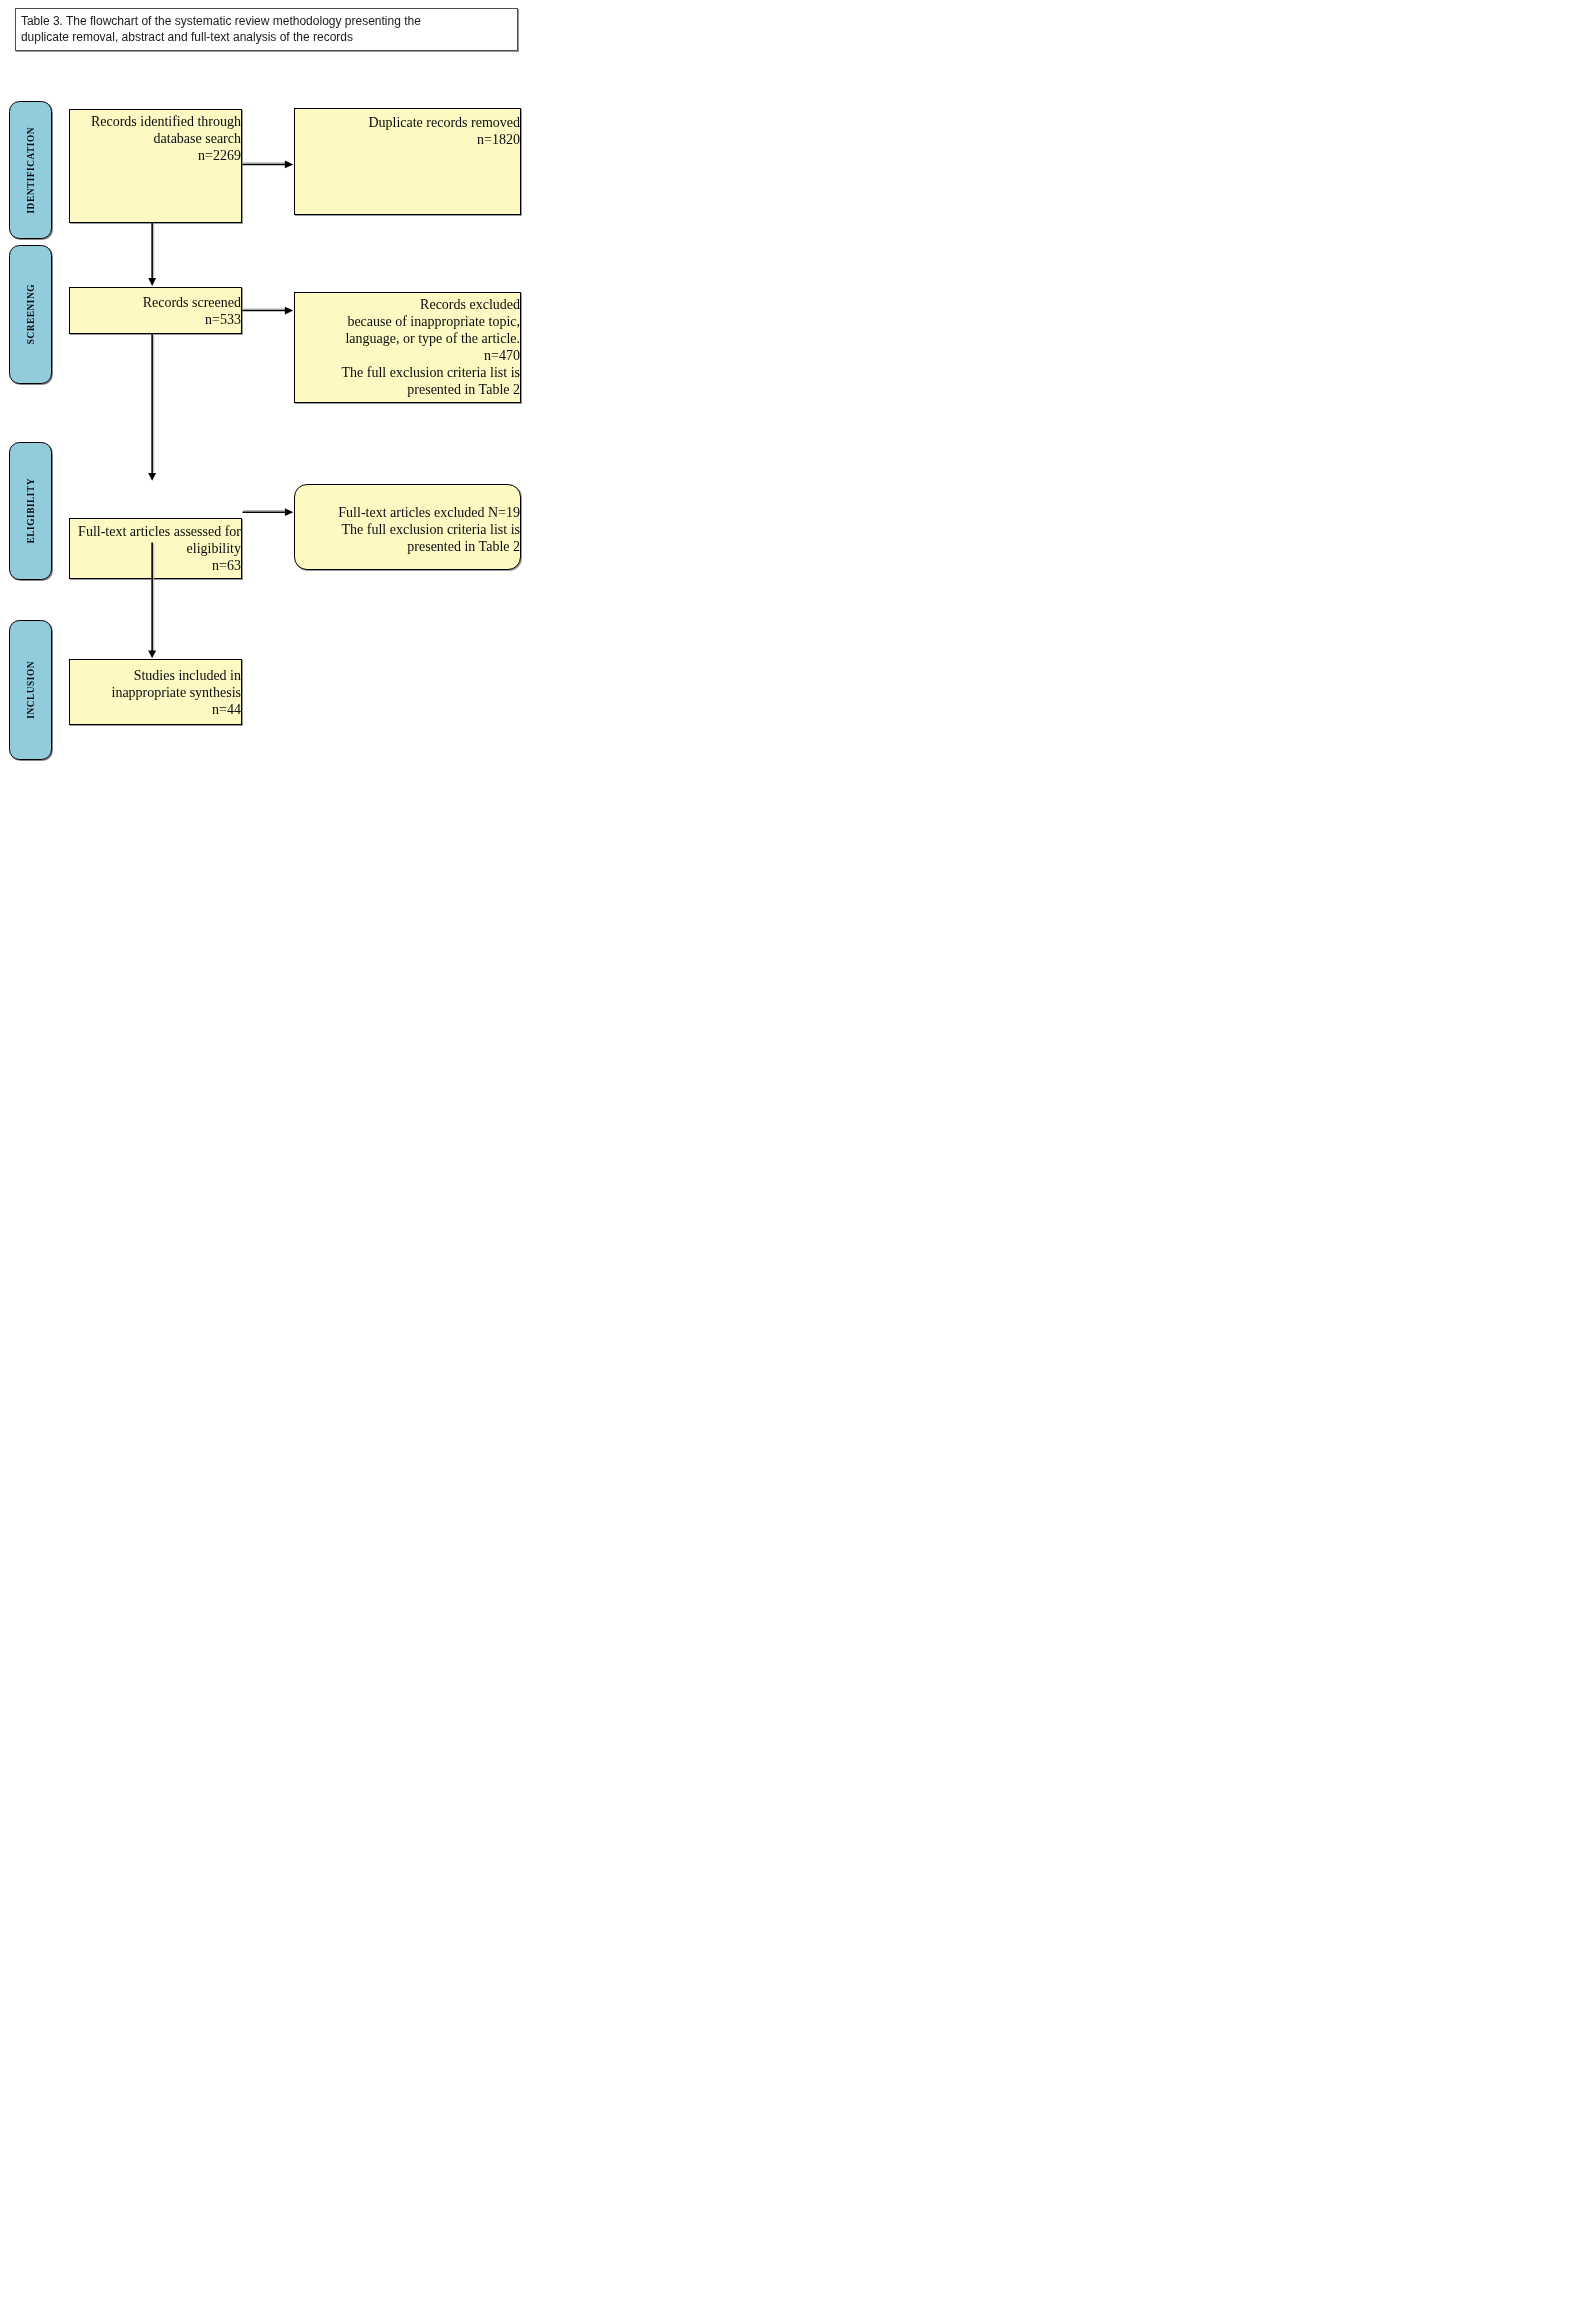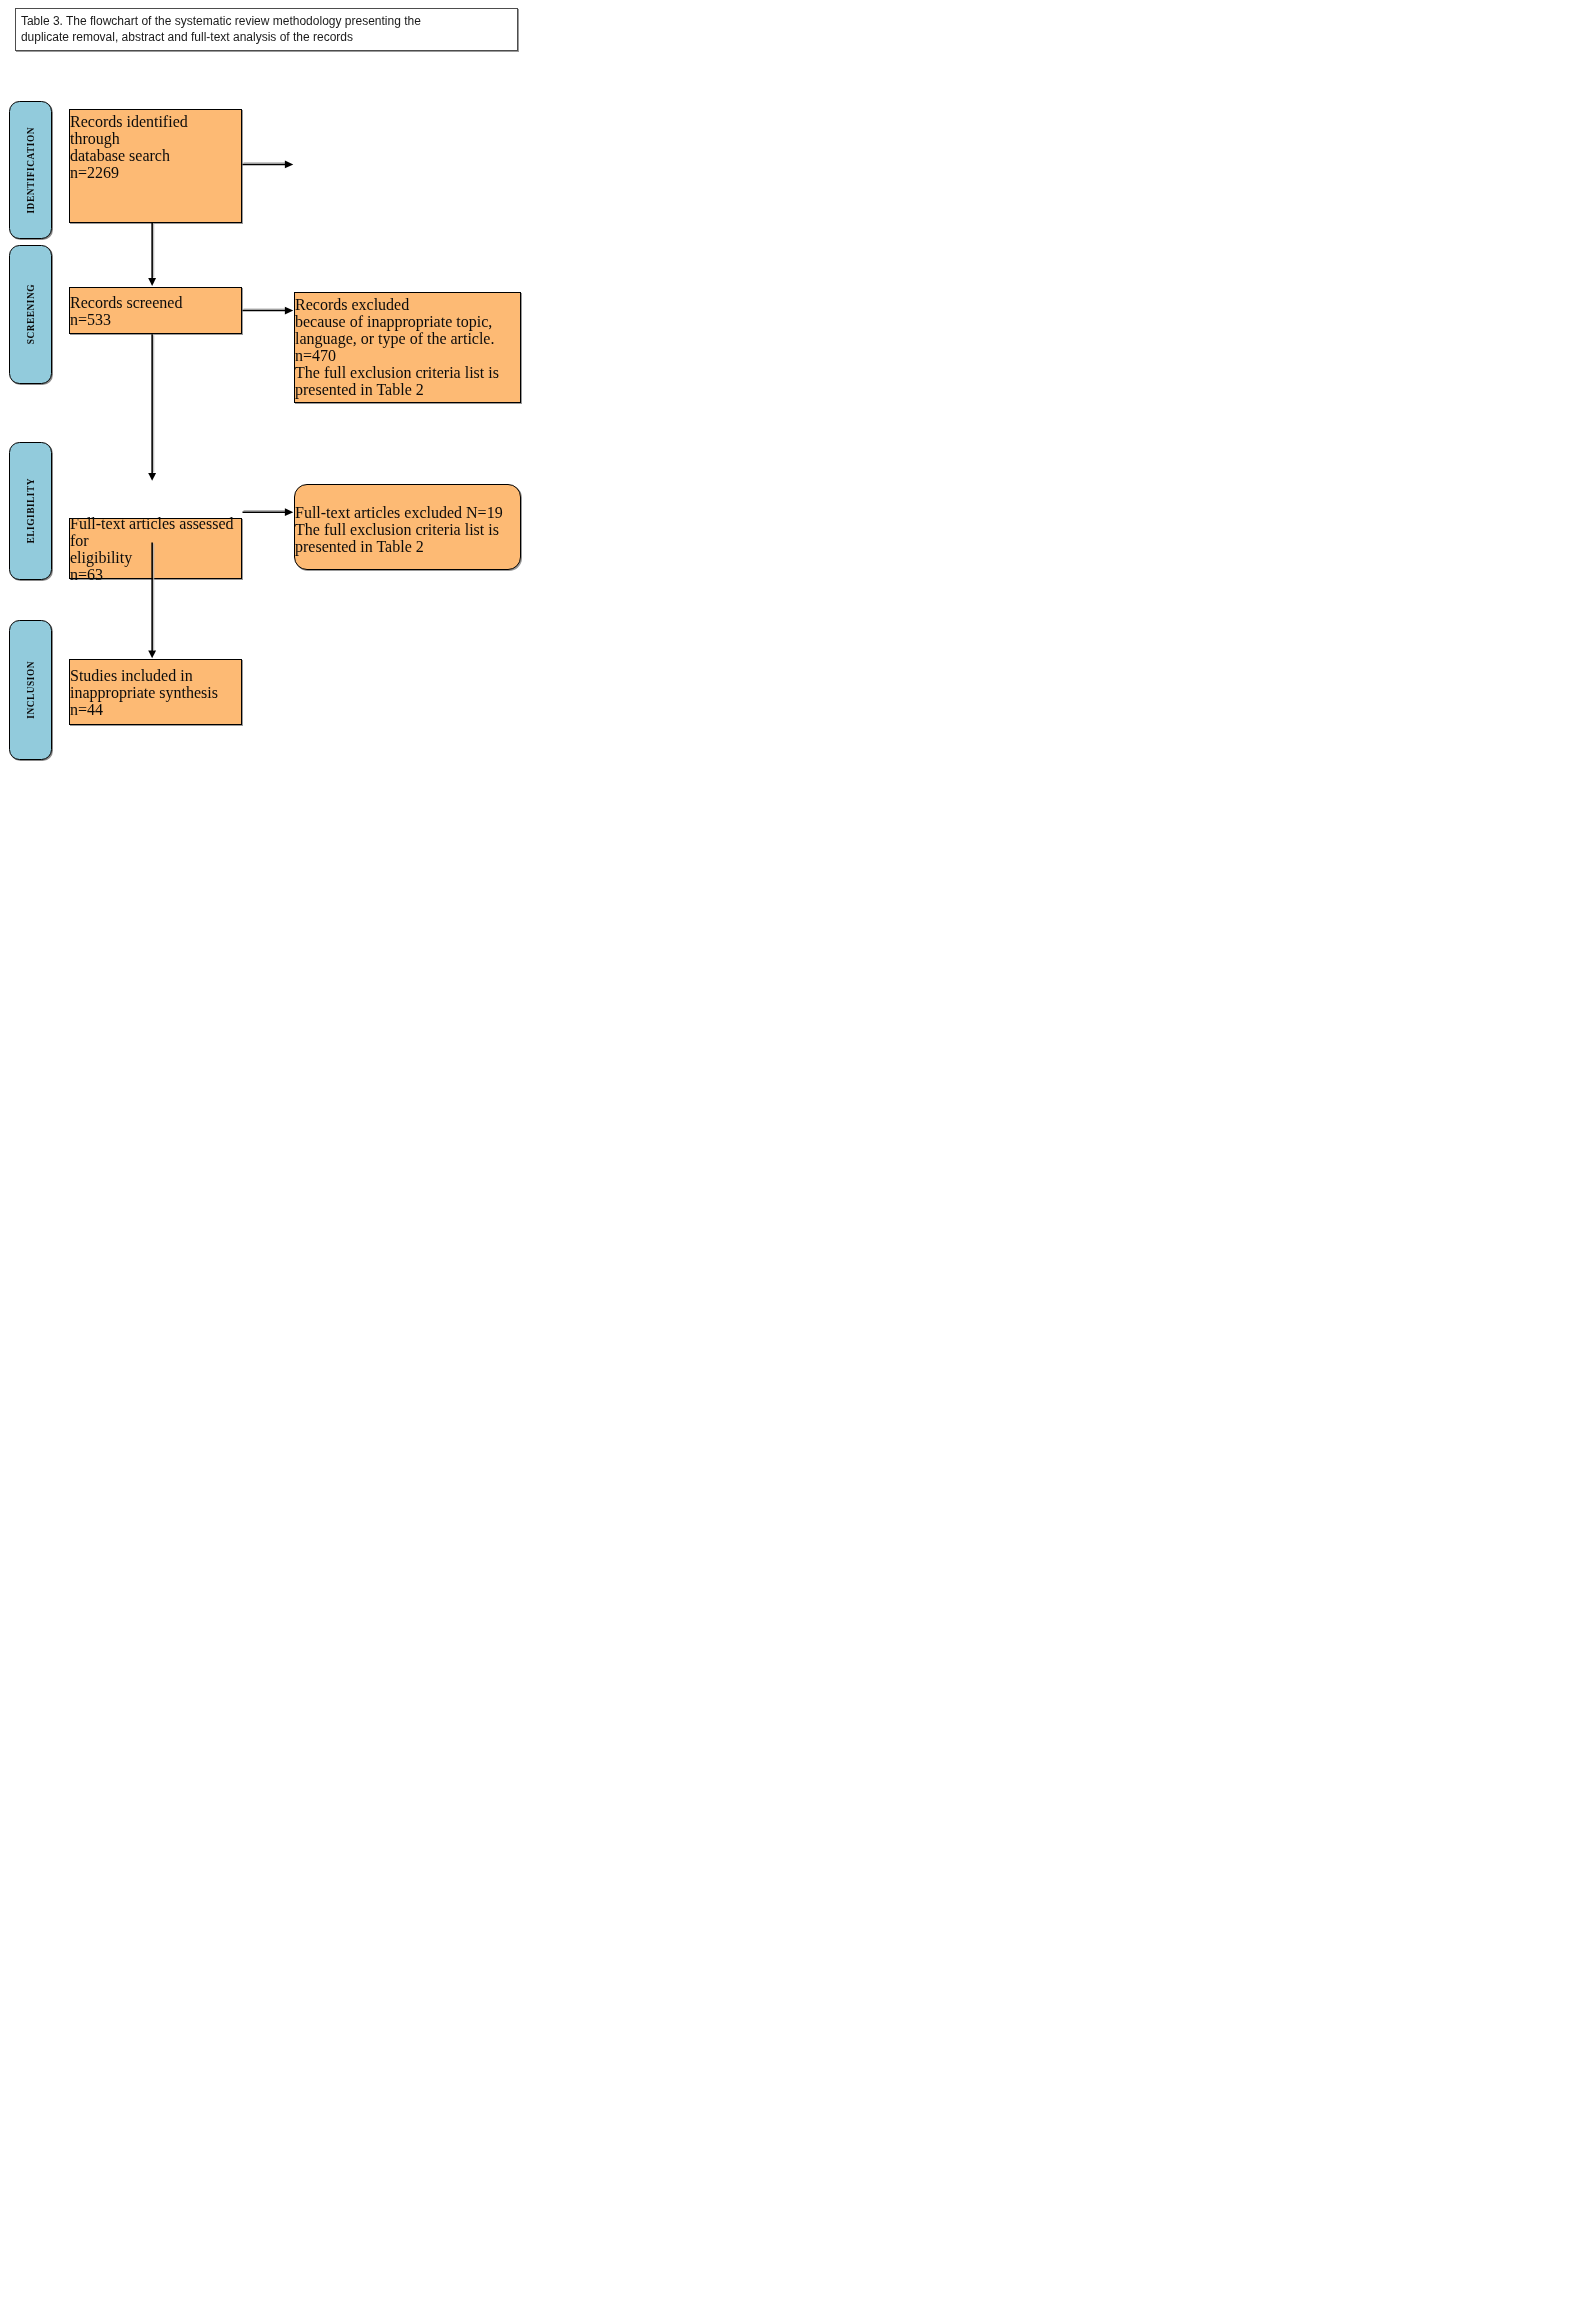--- a/index.html
+++ b/index.html
@@ -60,23 +60,23 @@
   #stage-screening      { top: 245px;  height: 139px; }
   #stage-eligibility    { top: 442px;  height: 138px; }
   #stage-inclusion      { top: 620px; height: 140px; }
 
   
   .flow-box {
     position: absolute;
     box-sizing: border-box;
     border: 1px solid #000000;
     box-shadow: 1px 1px 0 #9a9a9a;
-    background: #fdba74;
-    text-align: left;
-    font-size: 16px;
+    background: #fef9c3;
+    text-align: right;
+    font-size: 14px;
     line-height: 17px;
     color: #0b0b0b;
   }
   .flow-box.v-center {
     display: flex;
     flex-direction: column;
     justify-content: center;
   }
   #box-identified        { left: 69px; top: 109px;  width: 173px; height: 114px; padding-top: 3.1px; }
   #box-duplicates        { left: 294px; top: 108px;  width: 227px; height: 107px; padding-top: 5.2px; }
@@ -136,20 +136,24 @@
     <div class="box-line">eligibility</div>
     <div class="box-line">n=63</div>
   </div>
 
   <div class="flow-box v-center" id="box-included">
     <div class="box-line">Studies included in</div>
     <div class="box-line">inappropriate synthesis</div>
     <div class="box-line">n=44</div>
   </div>
 
+  <div class="flow-box" id="box-duplicates">
+    <div class="box-line">Duplicate records removed</div>
+    <div class="box-line">n=1820</div>
+  </div>
 
   <div class="flow-box" id="box-excluded-screen">
     <div class="box-line">Records excluded</div>
     <div class="box-line">because of inappropriate topic,</div>
     <div class="box-line">language, or type of the article.</div>
     <div class="box-line">n=470</div>
     <div class="box-line">The full exclusion criteria list is</div>
     <div class="box-line">presented in Table 2</div>
   </div>
 

